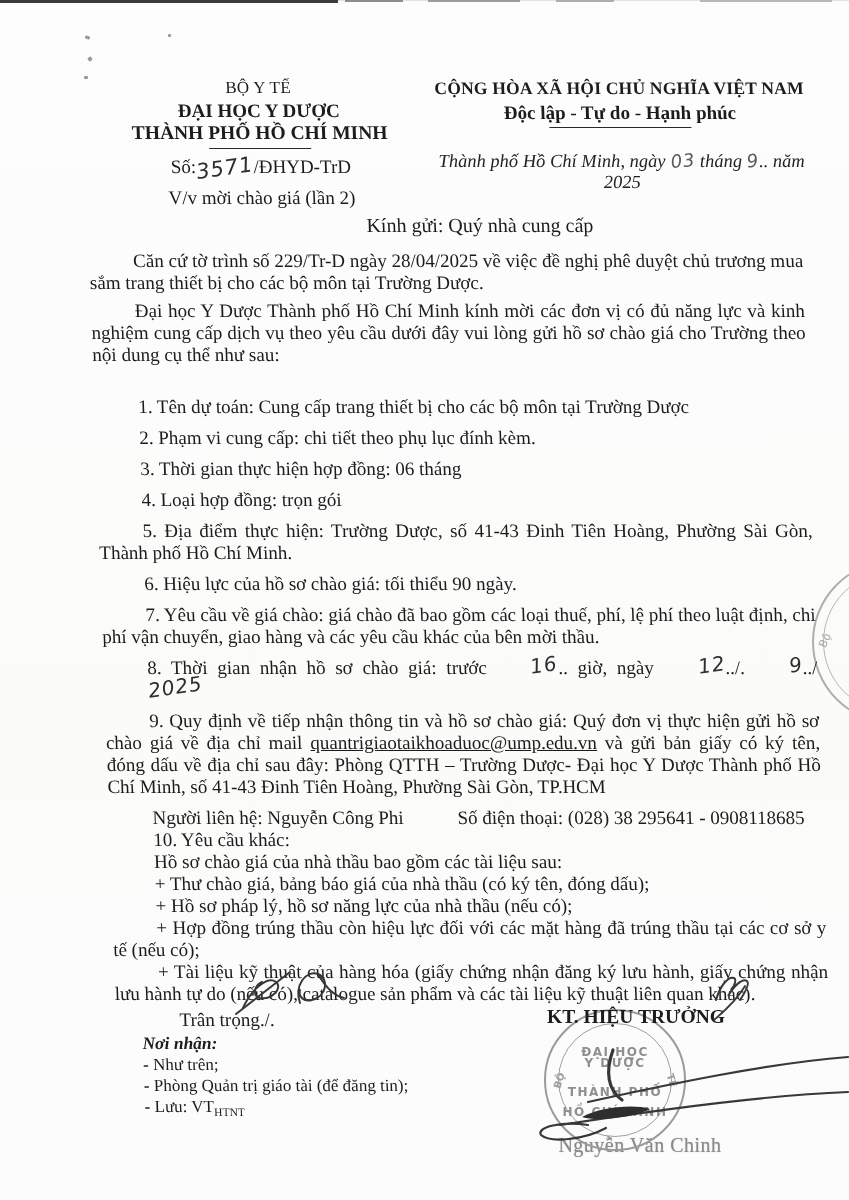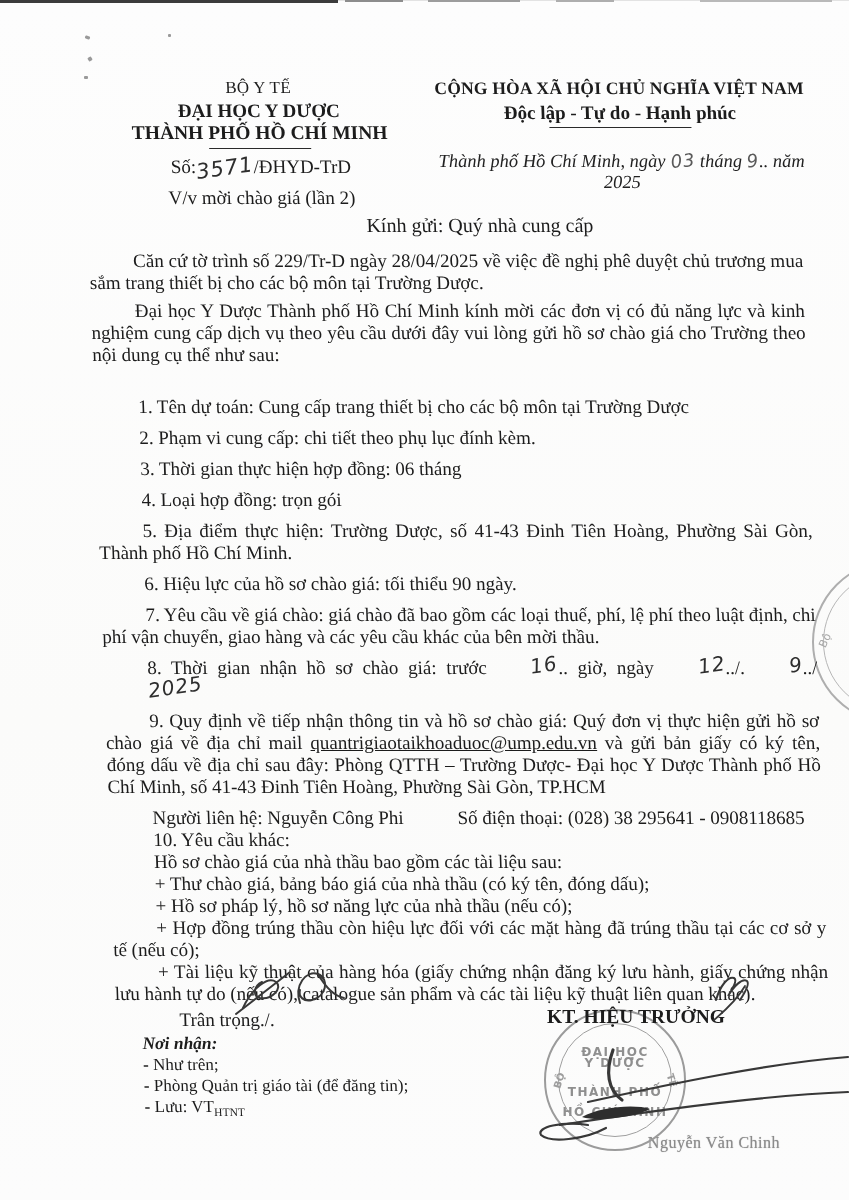--- a/index.html
+++ b/index.html
@@ -53,21 +53,21 @@
   .hw { font-family:"DejaVu Sans", sans-serif; font-style:italic; color:#2e2e2e;
         display:inline-block; font-size:20px; line-height:1; letter-spacing:1px; }
   .hw-num  { transform:rotate(-8deg) translateY(2px); font-size:21px; }
   .hw-date { transform:rotate(-5deg); color:#5a5a5a; font-size:18px; }
   .hw-8    { transform:rotate(-8deg) translateY(1px); }
 
   
   .sig-block { position:absolute; left:470px; top:1004px; width:332px; z-index:3;
                text-align:center; font-weight:bold; font-size:19.5px; line-height:25px; }
   .sig-name { position:absolute; left:500px; top:1134px; width:280px; z-index:1;
-              text-align:right; font-size:16px; color:#8b8b8b; letter-spacing:.5px;
+              text-align:center; font-size:20px; color:#8b8b8b; letter-spacing:.5px;
               text-shadow:0 0 1px #aaa; }
 
   
   .stamp { position:absolute; left:544px; top:1009px; width:142px; height:142px; z-index:2;
            border-radius:50%; border:2px solid #9b9b9b; }
   .stamp .inner { position:absolute; left:12px; top:12px; right:12px; bottom:12px;
                   border-radius:50%; border:1.5px solid #9f9f9f; }
   .stamp .sl { position:absolute; width:100%; text-align:center;
                font-family:"DejaVu Sans", sans-serif; font-weight:bold;
                font-size:12px; letter-spacing:1.5px; color:#8f8f8f; }

